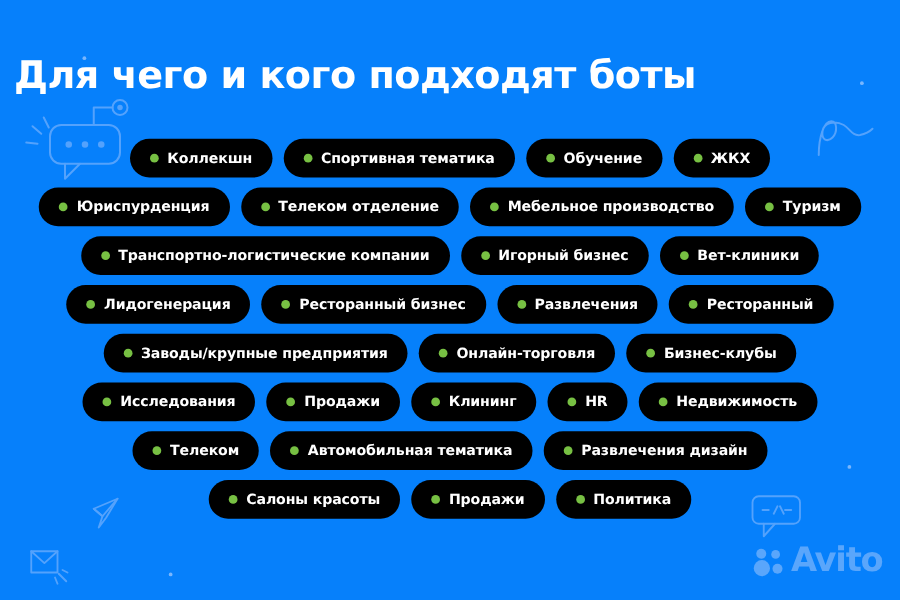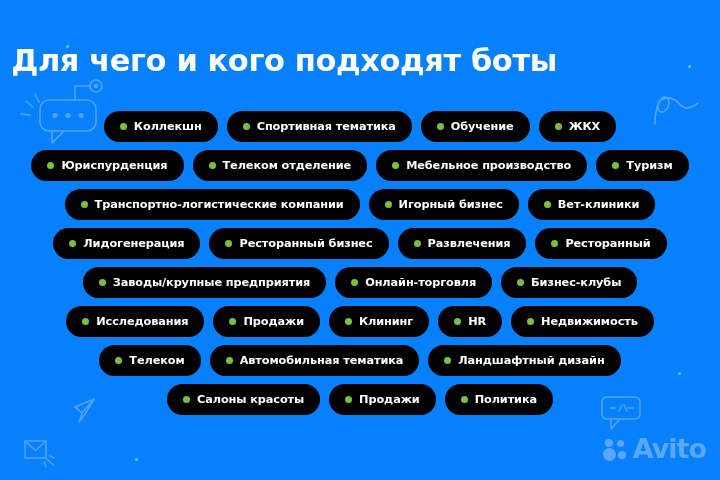--- a/index.html
+++ b/index.html
@@ -312,21 +312,21 @@
       <span class="tag">
         <i class="tag-dot"></i>
         <span>Телеком</span>
       </span>
       <span class="tag">
         <i class="tag-dot"></i>
         <span>Автомобильная тематика</span>
       </span>
       <span class="tag">
         <i class="tag-dot"></i>
-        <span>Ландшафтный дизайн</span>
+        <span>Развлечения дизайн</span>
       </span>
     </div>
 
     <div class="row">
       <span class="tag">
         <i class="tag-dot"></i>
         <span>Салоны красоты</span>
       </span>
       <span class="tag">
         <i class="tag-dot"></i>

